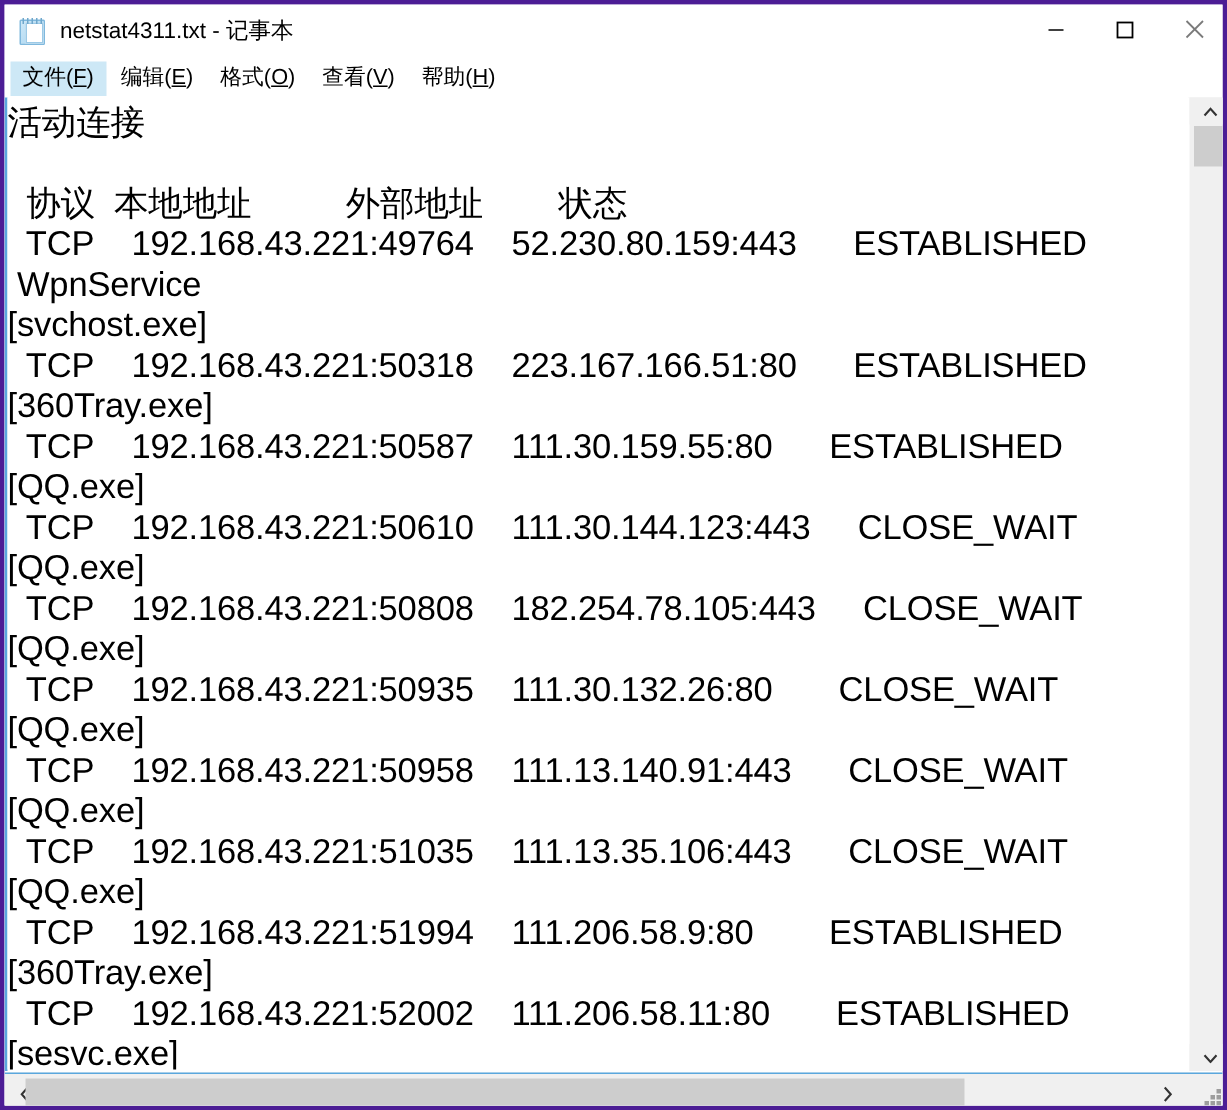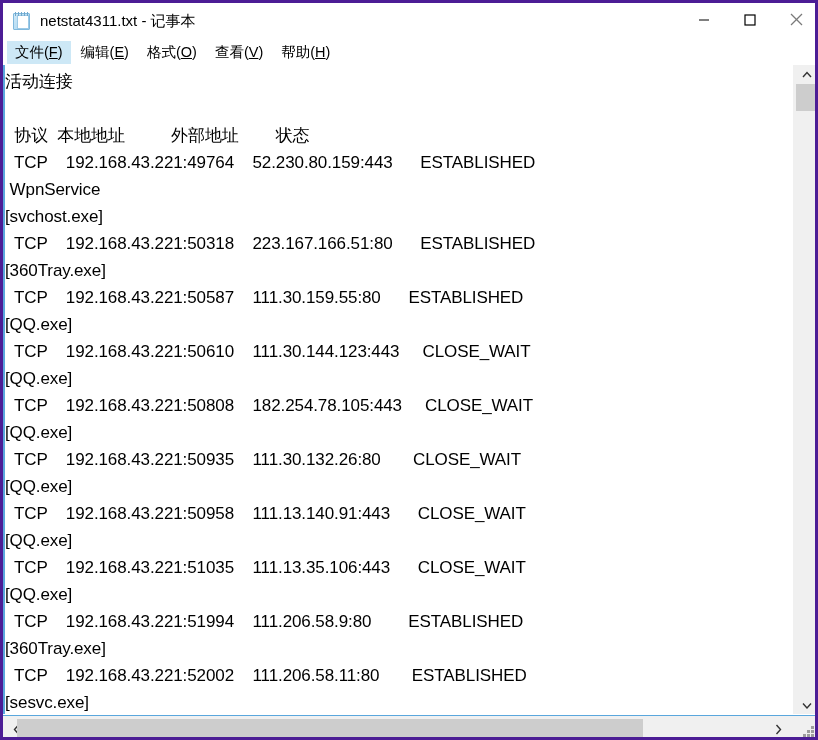--- a/index.html
+++ b/index.html
@@ -143,21 +143,21 @@
     left: 2px;
     top: 0;
     width: 787px;
     height: 648px;
     overflow: hidden;
     background: #ffffff;
   }
   .doc {
     padding-top: 3px;
     font-family: "Liberation Sans", "DejaVu Sans", sans-serif;
-    font-size: 17px;
+    font-size: 23px;
     color: #000000;
     line-height: 27px;
     white-space: pre;
     letter-spacing: -0.1px;
   }
   .doc .line {
     height: 27px;
     white-space: pre;
   }
   .doc .line.blank { height: 27px; }

